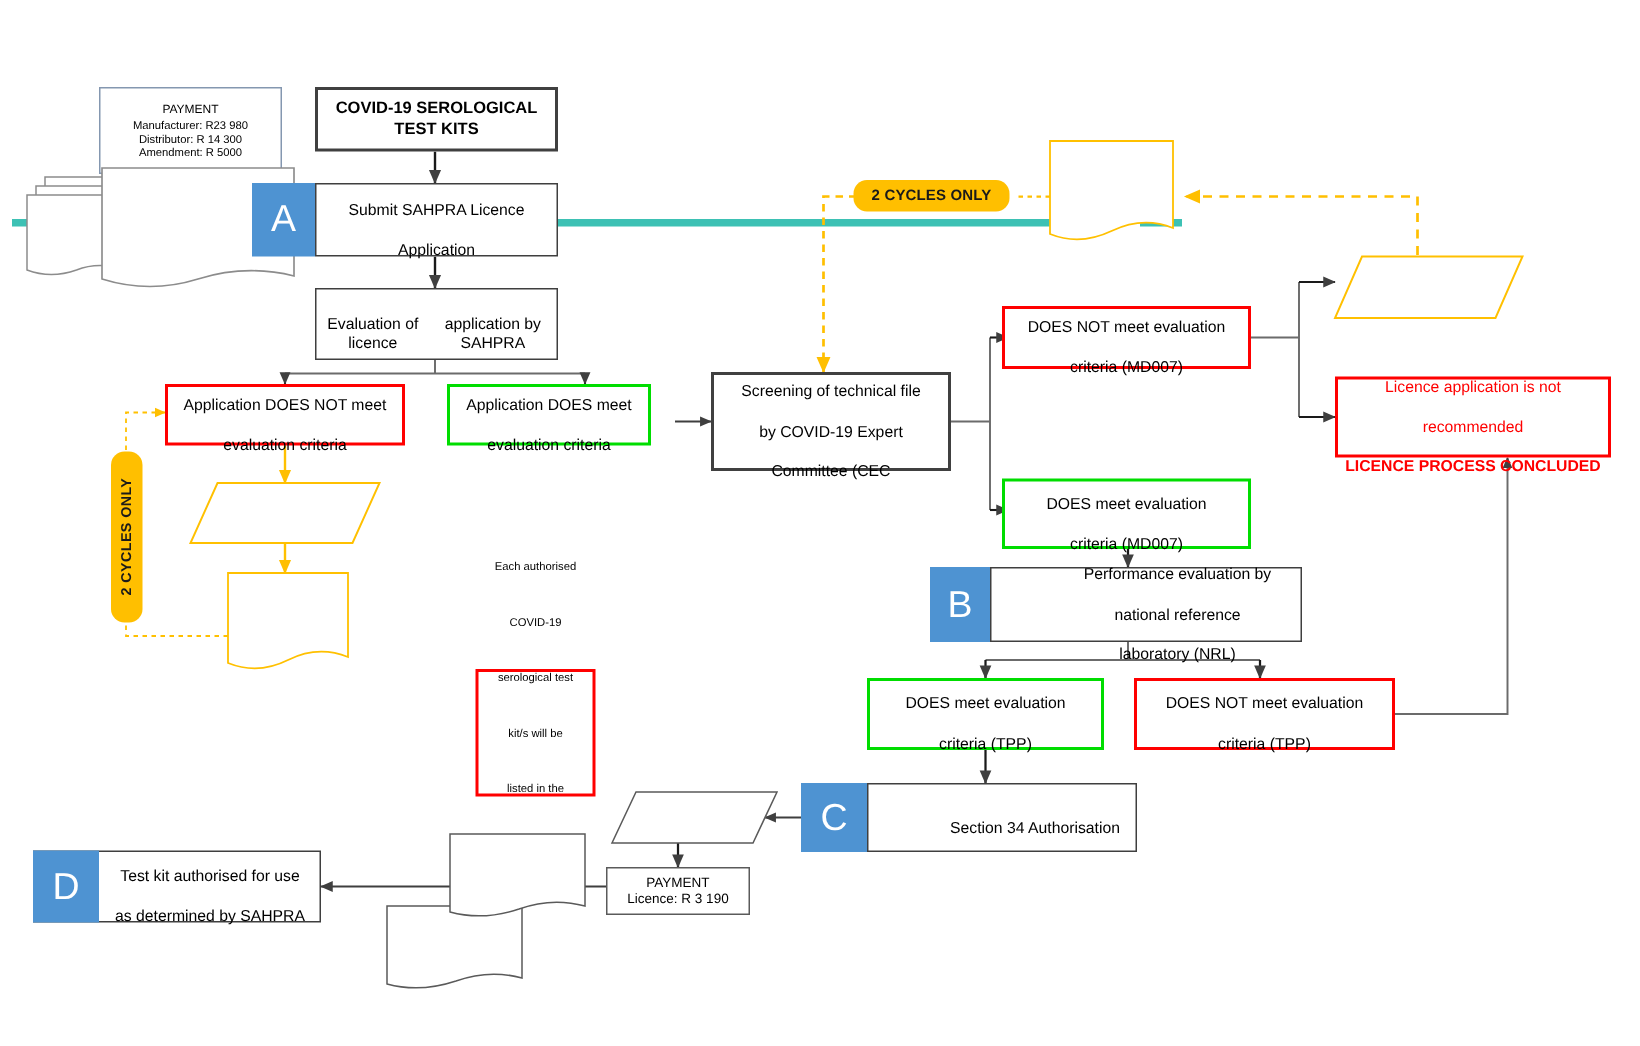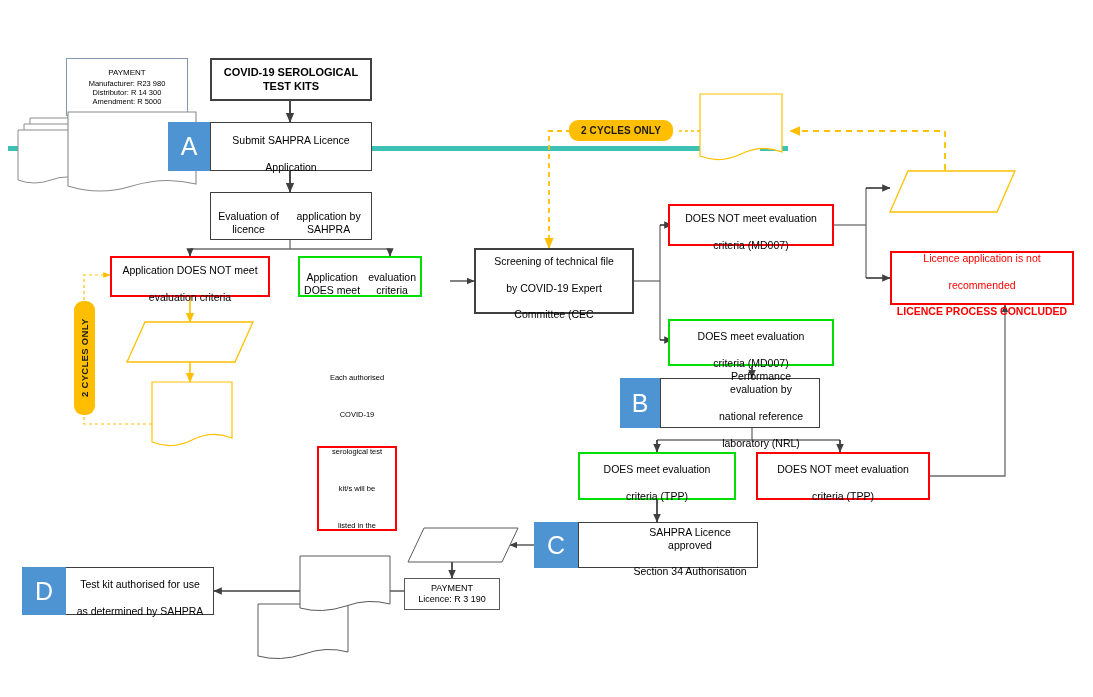--- a/index.html
+++ b/index.html
@@ -147,21 +147,21 @@
     <div class="node bk" style="left:210px;top:192px;width:162px;height:48px;">
       <span class="f10">Evaluation of licence</span>
       <span class="f10">application by SAHPRA</span>
     </div>
 
     <div class="node red" style="left:110px;top:256px;width:160px;height:41px;flex-direction:column;">
       <span class="f10">Application DOES NOT meet</span>
       <span class="f10">evaluation criteria</span>
     </div>
 
-    <div class="node grn" style="left:298px;top:256px;width:124px;height:41px;flex-direction:row;">
+    <div class="node grn" style="left:298px;top:256px;width:136px;height:41px;flex-direction:column;">
       <span class="f10">Application DOES meet</span>
       <span class="f10">evaluation criteria</span>
     </div>
 
     <svg class="layer" style="z-index:2;" viewBox="0 0 1093 697">
       <path d="M145,322 L253,322 L235,362 L127,362 Z" fill="#fff" stroke="#ffc000" stroke-width="1.3"></path>
     </svg>
     <div class="node" style="left:140px;top:326px;width:100px;height:32px;flex-direction:column;border:none;background:transparent;">
       <span class="f8">Request  more</span>
       <span class="f8">information</span>
@@ -208,38 +208,37 @@
       <span class="f10">DOES meet evaluation</span>
       <span class="f10">criteria (MD007)</span>
     </div>
 
     <div class="node red" style="left:890px;top:251px;width:184px;height:54px;flex-direction:column;align-items:center;">
       <span class="f10 redtext">Licence application is not</span>
       <span class="f10 redtext">recommended</span>
       <span class="f10 redtext bold">LICENCE PROCESS CONCLUDED</span>
     </div>
 
-    <div class="node bk" style="left:660px;top:378px;width:160px;height:50px;flex-direction:column;padding-left:42px;">
+    <div class="node bk" style="left:660px;top:378px;width:208px;height:50px;flex-direction:column;padding-left:42px;">
       <span class="f10">Performance evaluation by</span>
       <span class="f10">national reference</span>
       <span class="f10">laboratory (NRL)</span>
     </div>
 
     <div class="node grn" style="left:578px;top:452px;width:158px;height:48px;flex-direction:column;">
       <span class="f10">DOES meet evaluation</span>
       <span class="f10">criteria (TPP)</span>
     </div>
 
     <div class="node red" style="left:756px;top:452px;width:174px;height:48px;flex-direction:column;">
       <span class="f10">DOES NOT meet evaluation</span>
       <span class="f10">criteria (TPP)</span>
     </div>
 
     <div class="node bk" style="left:578px;top:522px;width:180px;height:46px;flex-direction:column;padding-left:44px;">
-      <span class="f10">SAHPRA Licence approved</span>
       <span class="f10">Section 34 Authorisation</span>
     </div>
 
     <div class="node red" style="left:317px;top:446px;width:80px;height:85px;flex-direction:column;gap:28px;">
       <span class="f75">Each authorised</span>
       <span class="f75">COVID-19</span>
       <span class="f75">serological test</span>
       <span class="f75">kit/s will be</span>
       <span class="f75">listed in the</span>
       <span class="f75">licence</span>

